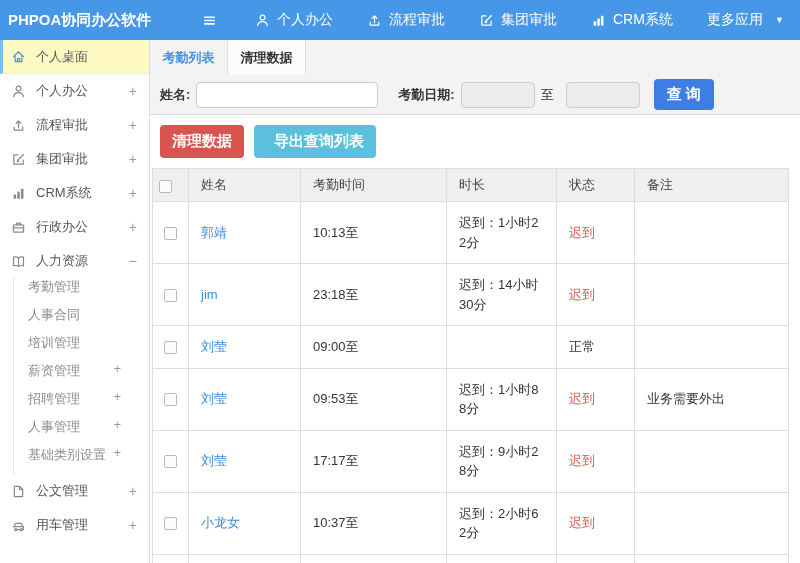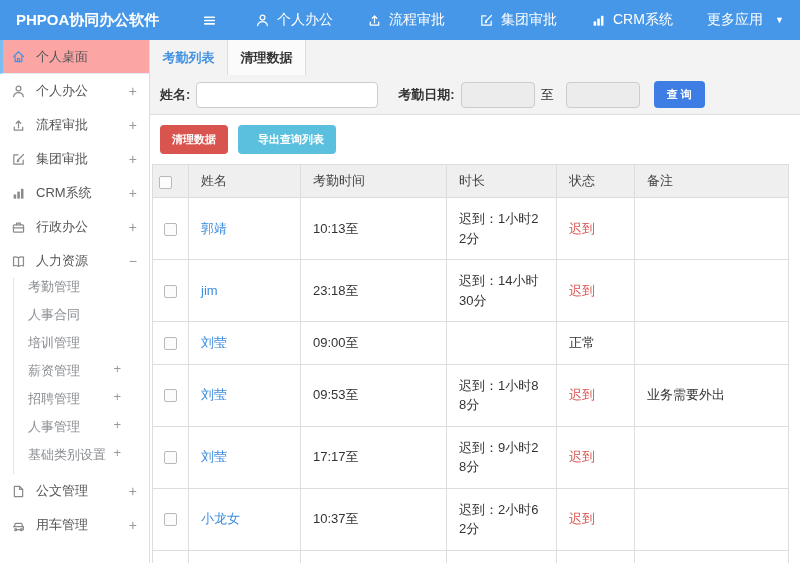--- a/index.html
+++ b/index.html
@@ -7,35 +7,35 @@
     --primary:#3d7de4; --danger:#d9534f; --info:#5bc0de;
     --border:#ddd; --filter-bg:#f3f3f3;
   }
   *{box-sizing:border-box;}
   html,body{margin:0;padding:0;}
   body{font-family:"Liberation Sans","DejaVu Sans",sans-serif;font-size:13px;color:#333;background:#fff;}
   .app{width:800px;height:563px;overflow:hidden;background:#fff;}
 
   
   .topbar{height:40px;background:var(--header-bg);display:flex;align-items:center;color:#fff;}
-  .logo{width:150px;flex-shrink:0;padding-left:16px;font-size:15px;font-weight:bold;white-space:nowrap;}
+  .logo{width:150px;flex-shrink:0;padding-left:8px;font-size:15px;font-weight:bold;white-space:nowrap;}
   .hamburger{margin-left:52px;display:flex;align-items:center;cursor:pointer;}
   .top-menu{display:flex;align-items:center;margin-left:38px;gap:34px;}
   .top-menu-item{display:flex;align-items:center;gap:7px;font-size:14px;cursor:pointer;white-space:nowrap;}
   .icon{display:inline-flex;align-items:center;}
   .caret{font-size:9px;margin-left:5px;}
 
   
   .layout{display:flex;height:523px;}
 
   
   .sidebar{width:150px;flex-shrink:0;background:#fff;border-right:1px solid #ddd;overflow:hidden;}
   .side-item{height:34px;display:flex;align-items:center;padding:0 12px 0 11px;color:#555;cursor:pointer;position:relative;}
   .side-item .icon{width:17px;margin-right:8px;color:#8a8a8a;}
-  .side-item.active{background:#fca5a5;border-left:3px solid #7cbdef;border-bottom:1px solid #e0edf8;padding-left:8px;text-align:right;}
+  .side-item.active{background:#fef9c3;border-left:3px solid #7cbdef;border-bottom:1px solid #e0edf8;padding-left:8px;text-align:right;}
   .side-item.active .icon{color:var(--accent);}
   .side-label{white-space:nowrap;}
   .side-plus{margin-left:auto;color:#999;font-size:14px;line-height:1;}
   .side-sub{border-left:1px solid #e3e3e3;margin-left:13px;}
   .side-subitem{height:28px;display:flex;align-items:flex-start;padding:0 28px 0 14px;color:#8a8d92;cursor:pointer;}
   .side-subitem .side-plus{font-size:13px;}
 
   
   .main{flex:1;min-width:0;display:flex;flex-direction:column;background:#fff;}
 
@@ -44,21 +44,21 @@
   .tab.active{background:var(--filter-bg);color:var(--accent);}
   .tabbar .spacer{flex:1;border-bottom:1px solid transparent;}
 
   .filterbar{height:40px;background:var(--filter-bg);border-bottom:1px solid var(--border);display:flex;align-items:center;padding:0 10px;flex-shrink:0;}
   .filterbar label{font-weight:bold;color:#333;white-space:nowrap;}
   .inp{height:26px;border:1px solid #ccc;border-radius:4px;background:#fff;padding:0 6px;font-family:inherit;font-size:13px;outline:none;}
   .inp-name{width:182px;margin-left:6px;}
   .lbl-date{margin-left:20px;}
   .inp-date{width:74px;background:#ececec;margin-left:6px;}
   .to{margin:0 6px;color:#333;}
-  .btn{border:none;border-radius:4px;color:#fff;font-weight:bold;font-size:11px;padding:7px 12px;cursor:pointer;font-family:inherit;white-space:nowrap;}
+  .btn{border:none;border-radius:4px;color:#fff;font-weight:bold;font-size:15px;padding:7px 12px;cursor:pointer;font-family:inherit;white-space:nowrap;}
   .btn-search{background:var(--primary);margin-left:14px;padding:6px 13px;}
 
   .actionbar{padding:10px;display:flex;gap:10px;background:#fff;flex-shrink:0;}
   .btn-danger{background:var(--danger);}
   .btn-info{background:var(--info);padding-left:20px;}
 
   
   .table-wrap{margin:0 11px 0 2px;}
   table.att{width:100%;border-collapse:collapse;table-layout:fixed;font-size:13px;}
   table.att th{background:#efefef;border:1px solid var(--border);padding:7px 12px;text-align:left;font-weight:normal;color:#444;}

